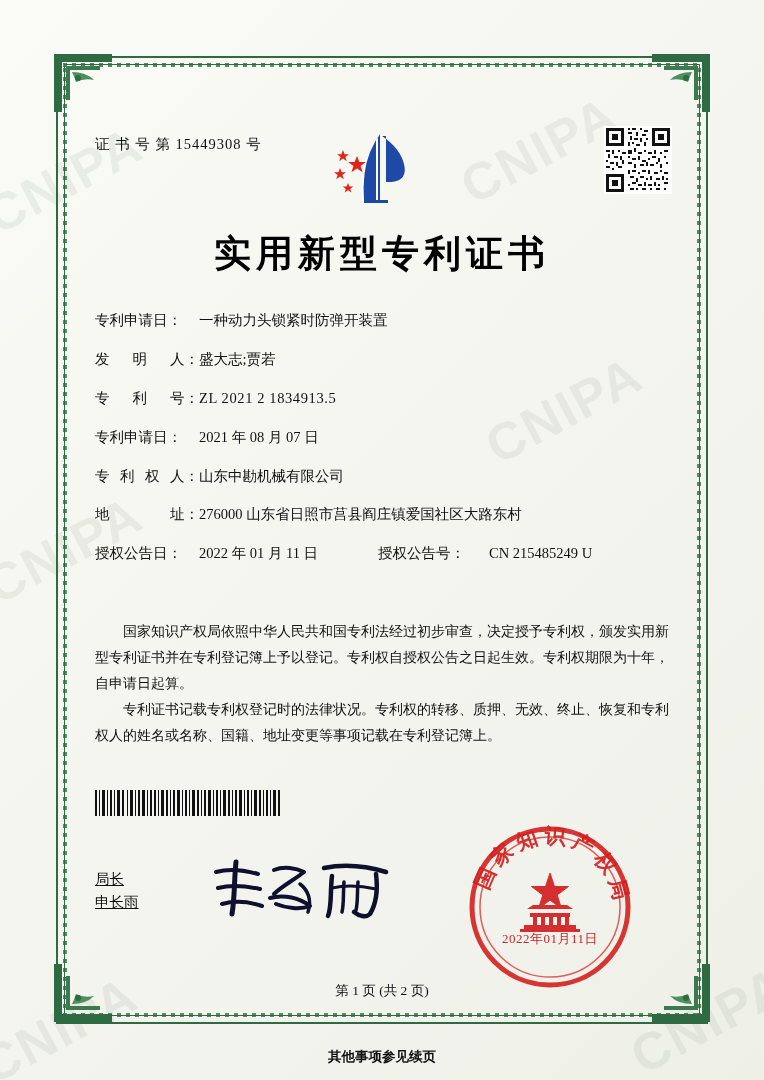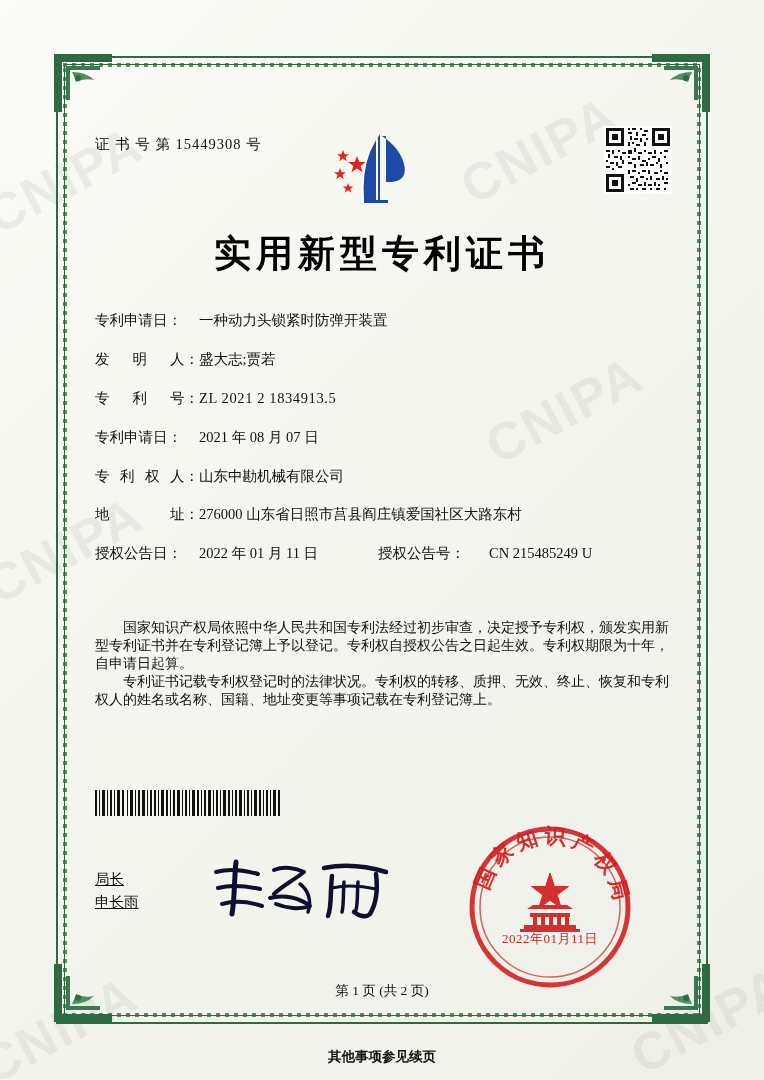--- a/index.html
+++ b/index.html
@@ -149,21 +149,21 @@
   }
   .two-col .col2 {
     margin-left: 60px;
   }
 
   .para {
     position: absolute;
     left: 31px; top: 555px;
     width: 574px;
     font-size: 14px;
-    line-height: 18px;
+    line-height: 26px;
     color: #111;
     text-align: justify;
     font-family: Liberation Serif, serif;
   }
   .para p { margin: 0; text-indent: 2em; }
 
   .barcode {
     position: absolute;
     left: 31px; top: 726px;
     width: 185px; height: 26px;

